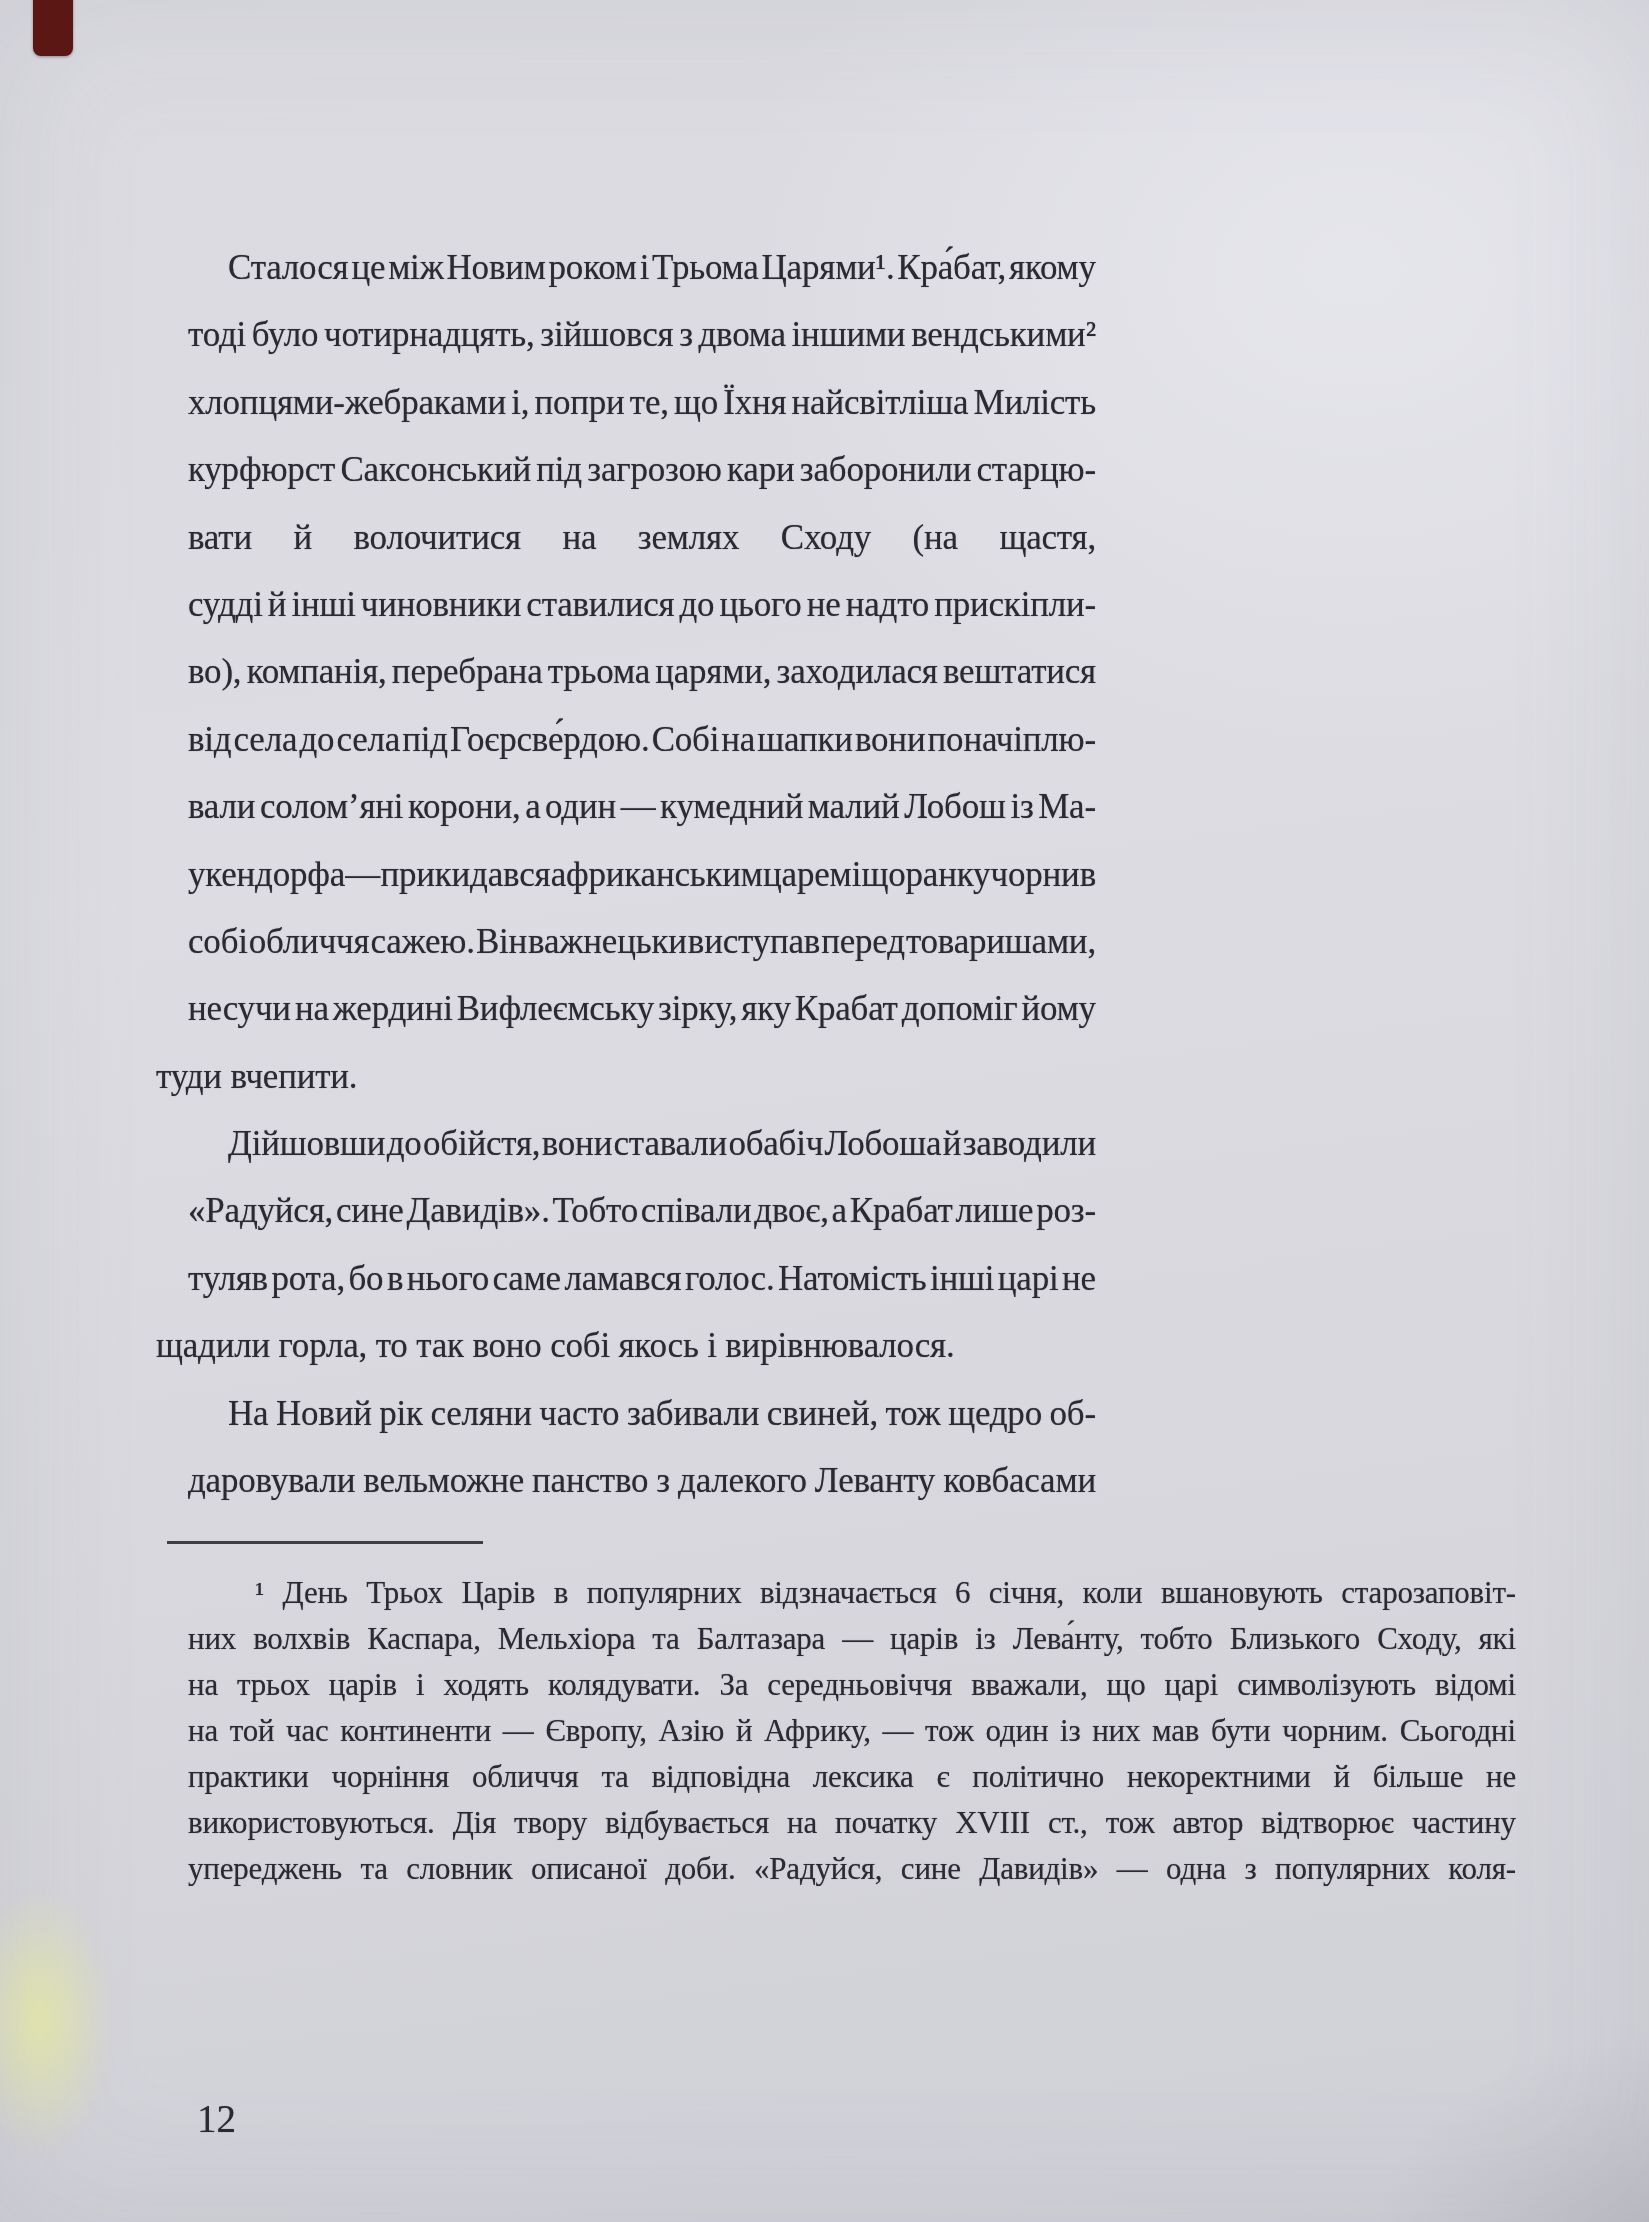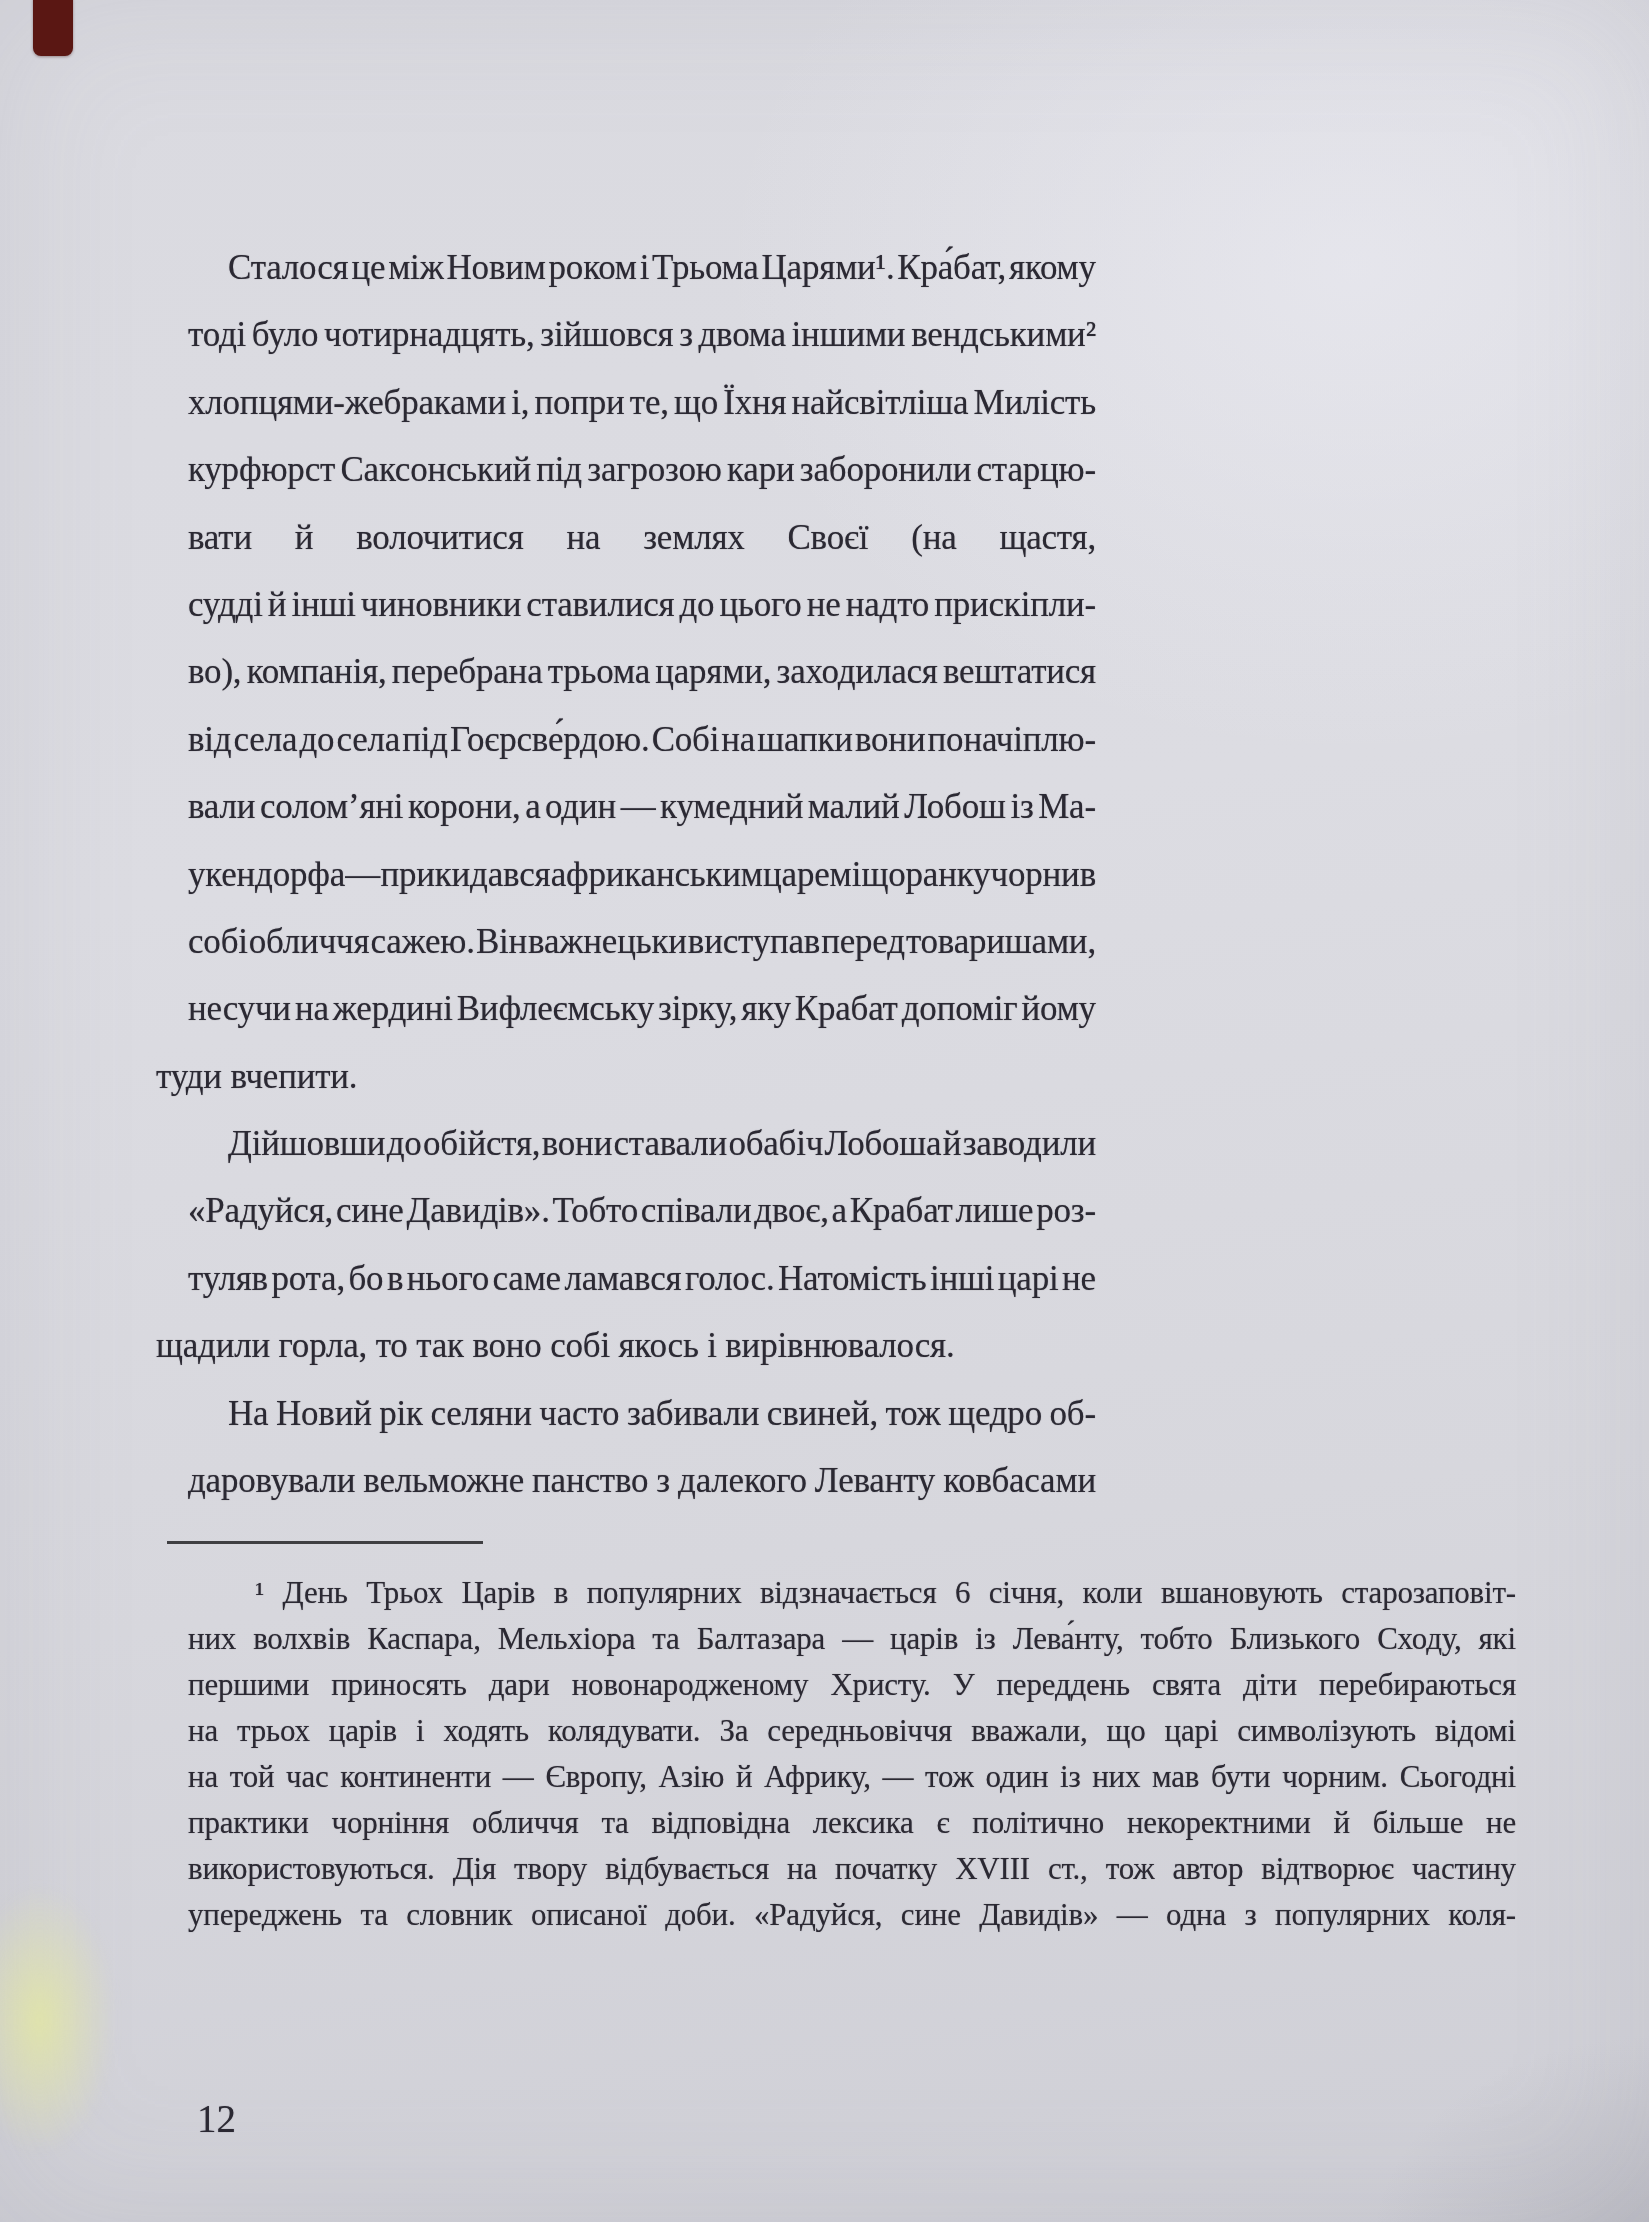--- a/index.html
+++ b/index.html
@@ -141,21 +141,21 @@
         <span>кари</span>
         <span>заборонили</span>
         <span>старцю-</span>
       </div>
       <div class="line just">
         <span>вати</span>
         <span>й</span>
         <span>волочитися</span>
         <span>на</span>
         <span>землях</span>
-        <span>Своєї</span>
+        <span>Сходу</span>
         <span>(на</span>
         <span>щастя,</span>
       </div>
       <div class="line just">
         <span>судді</span>
         <span>й</span>
         <span>інші</span>
         <span>чиновники</span>
         <span>ставилися</span>
         <span>до</span>
@@ -319,32 +319,20 @@
         <span>—</span>
         <span>царів</span>
         <span>із</span>
         <span>Лева́нту,</span>
         <span>тобто</span>
         <span>Близького</span>
         <span>Сходу,</span>
         <span>які</span>
       </div>
       <div class="line just">
-        <span>першими</span>
-        <span>приносять</span>
-        <span>дари</span>
-        <span>новонародженому</span>
-        <span>Христу.</span>
-        <span>У</span>
-        <span>переддень</span>
-        <span>свята</span>
-        <span>діти</span>
-        <span>перебираються</span>
-      </div>
-      <div class="line just">
         <span>на</span>
         <span>трьох</span>
         <span>царів</span>
         <span>і</span>
         <span>ходять</span>
         <span>колядувати.</span>
         <span>За</span>
         <span>середньовіччя</span>
         <span>вважали,</span>
         <span>що</span>

